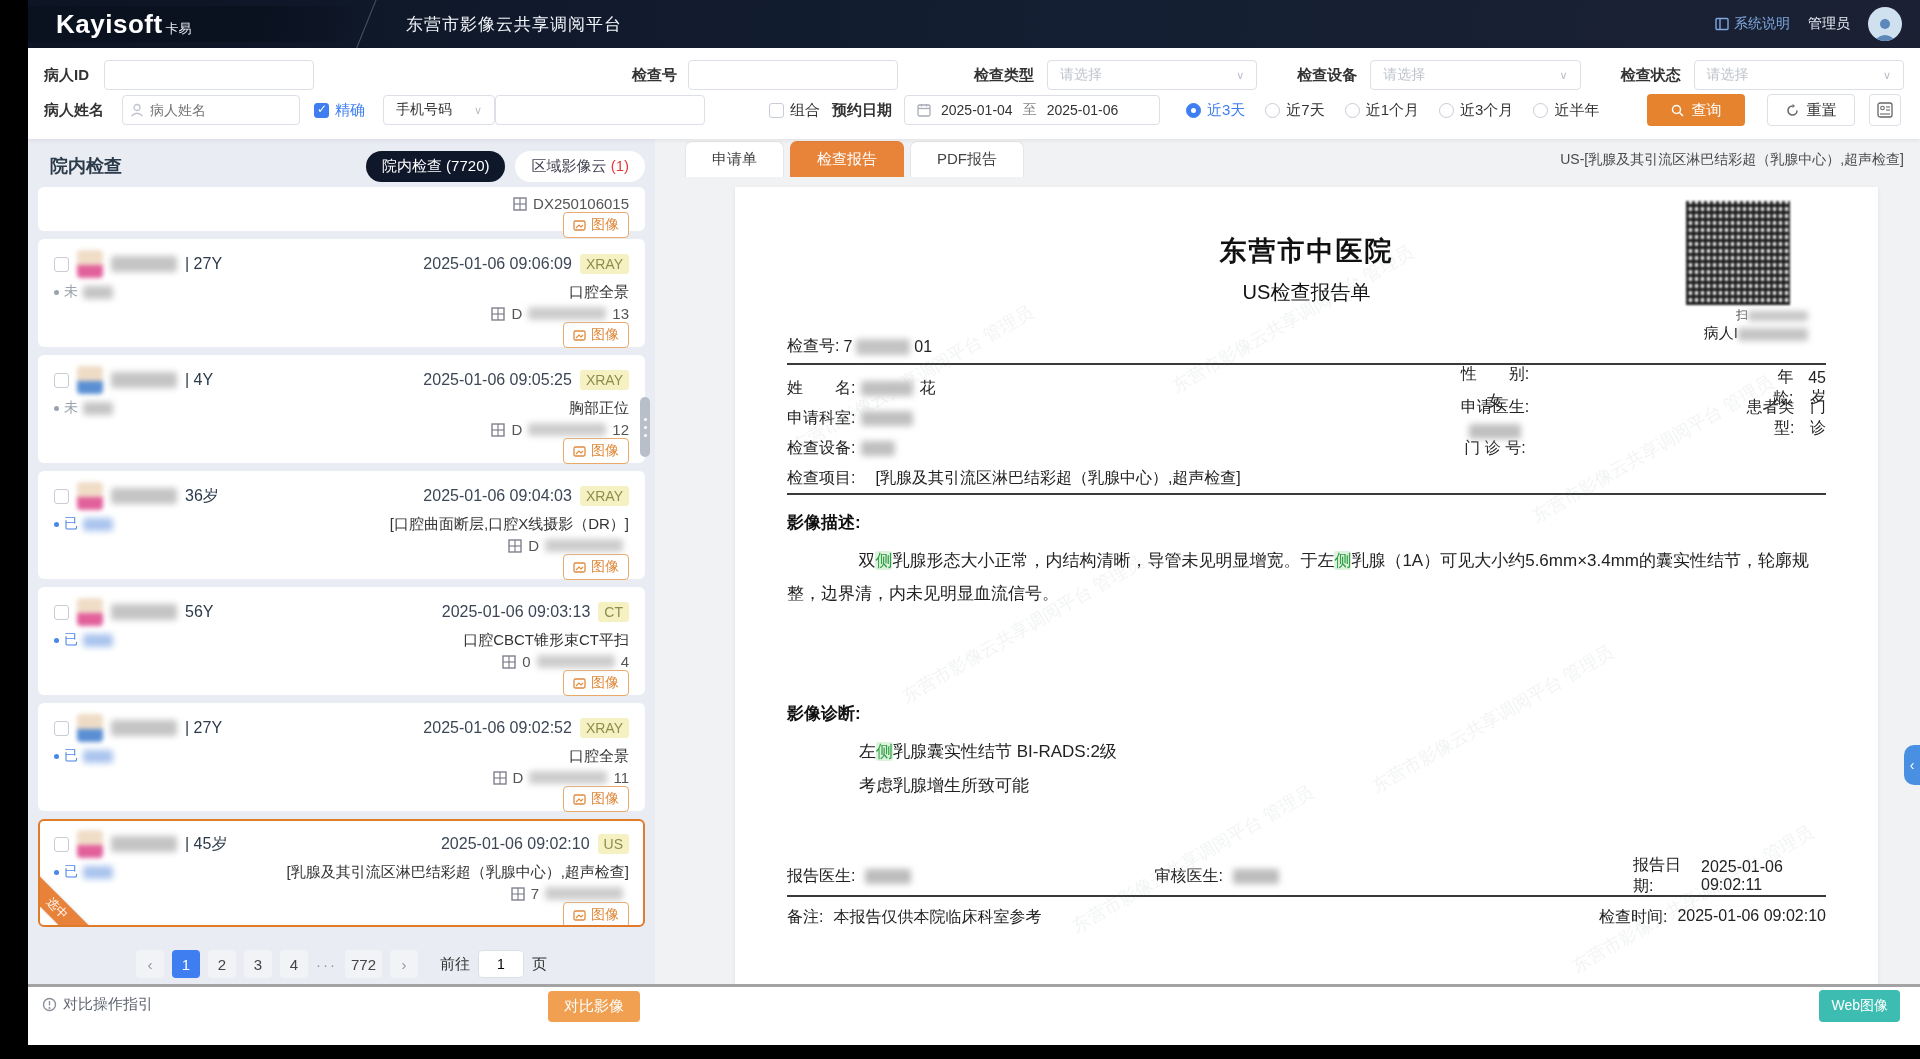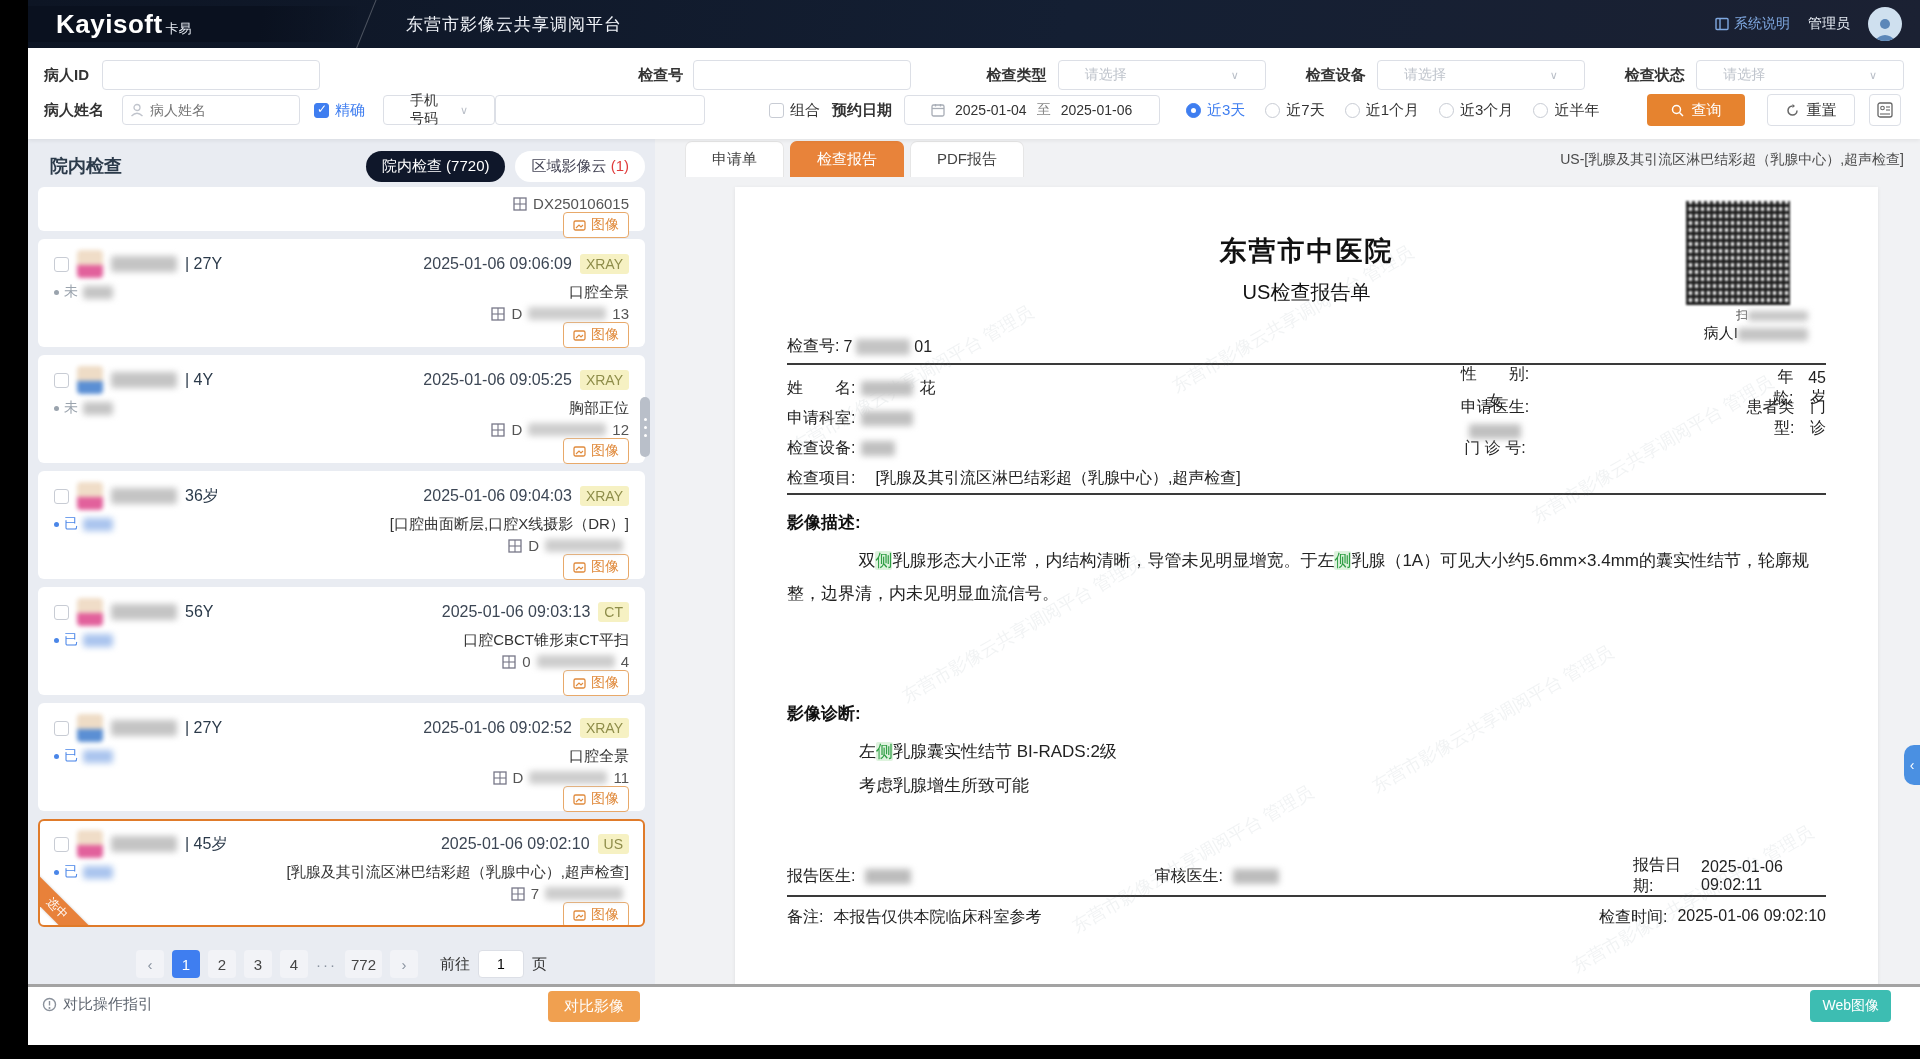--- a/index.html
+++ b/index.html
@@ -15,21 +15,21 @@
   .nav-title { font-size:17px; margin-left:48px; letter-spacing:1px; color:#f2f5fa; }
   .nav-right { margin-left:auto; display:flex; align-items:center; gap:18px; padding-right:18px; }
   .sys-help { color:#7fa8e0; font-size:14px; display:flex; align-items:center; gap:5px; cursor:pointer; }
   .admin { color:#e8edf5; font-size:14px; }
   .avatar { width:34px; height:34px; border-radius:50%; background:#cfe0ef; display:flex; align-items:flex-end; justify-content:center; overflow:hidden; }
 
   
   .filters { background:#fff; padding:8px 16px 10px 16px; box-shadow:0 2px 4px rgba(0,0,0,.06); position:relative; z-index:3; }
   .frow { display:flex; align-items:center; height:32px; margin:3px 0; }
   .flabel { font-size:15px; font-weight:700; color:#333; white-space:nowrap; }
-  .finput, .fselect { height:30px; background:#fff; border:1px solid #dcdfe6; border-radius:4px; font-size:14px; color:#333; padding:0 26px; }
+  .finput, .fselect { height:30px; background:#fff; border:1px solid #dcdfe6; border-radius:4px; font-size:14px; color:#333; padding:0 12px; }
   .fselect { display:flex; align-items:center; justify-content:space-between; color:#bfc4cc; }
   .caret { color:#b9bec7; font-size:11px; margin-left:8px; }
   .cb { width:15px; height:15px; border:1px solid #c8ccd4; border-radius:3px; background:#fff; display:inline-block; }
   .cb.checked { background:#3f7ef0; border-color:#3f7ef0; position:relative; }
   .cb.checked:after { content:"✓"; position:absolute; left:2px; top:-2px; color:#fff; font-size:12px; }
   .radio { width:15px; height:15px; border-radius:50%; border:1px solid #c8ccd4; background:#fff; display:inline-block; }
   .radio.on { background:#3f7ef0; border-color:#3f7ef0; position:relative; }
   .radio.on:after { content:""; position:absolute; left:4px; top:4px; width:5px; height:5px; border-radius:50%; background:#fff; }
   .ritem { display:flex; align-items:center; gap:6px; font-size:15px; color:#333; margin-right:20px; }
   .ritem.on span { color:#3f7ef0; }
@@ -122,21 +122,21 @@
   .noterow .right { margin-left:auto; display:flex; gap:10px; }
   .rp-foot-pad { height:56px; }
   .docblur { width:46px; height:15px; background:#bcbcbc; }
 
   .wm { position:absolute; font-size:18px; color:rgba(120,135,150,.10); transform:rotate(-30deg); white-space:nowrap; pointer-events:none; }
 
   
   .bottombar { position:relative; height:37px; background:#fff; border-top:3px solid #a3a3a3; display:flex; align-items:center; }
   .guide { display:flex; align-items:center; gap:6px; color:#5f6670; font-size:15px; margin-left:14px; }
   .btn-compare { position:absolute; left:520px; top:4px; background:#f0a050; color:#fff; border:none; border-radius:4px; font-size:15px; padding:6px 16px; cursor:pointer; }
-  .btn-web { position:absolute; right:29px; top:3px; background:#3dbdb2; color:#fff; border:none; border-radius:4px; font-size:14px; padding:7px 12px; cursor:pointer; }
+  .btn-web { position:absolute; right:20px; top:3px; background:#3dbdb2; color:#fff; border:none; border-radius:4px; font-size:14px; padding:7px 12px; cursor:pointer; }
 
   .float-collapse { position:absolute; right:0; top:745px; width:16px; height:40px; background:#4a90e2; border-radius:10px 0 0 10px; color:#fff; display:flex; align-items:center; justify-content:center; font-size:14px; cursor:pointer; z-index:9; }
 
   svg { display:block; }
 </style>
 </head>
 <body>
 
 <div class="app">
 

